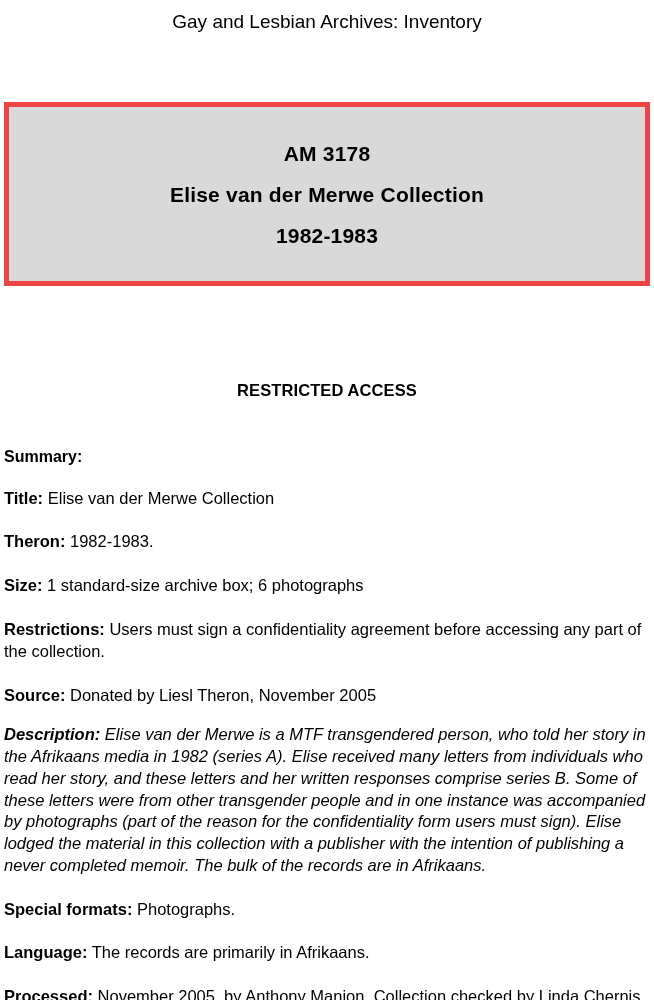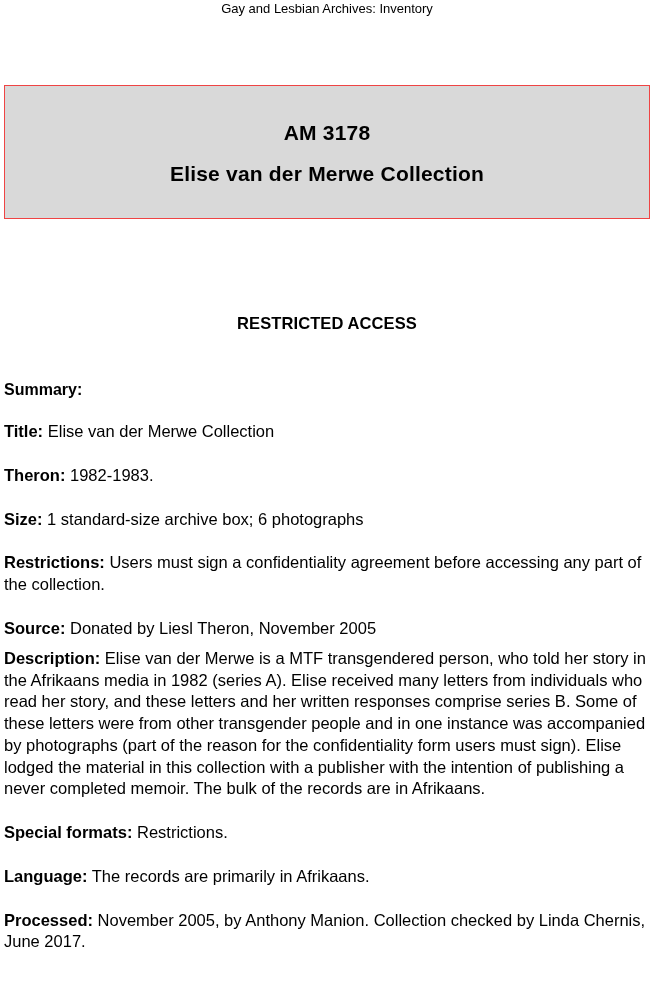--- a/index.html
+++ b/index.html
@@ -15,28 +15,28 @@
     -webkit-font-smoothing: antialiased;
   }
   .page {
     width: 654px;
     box-sizing: border-box;
     padding: 0 4px;
     position: relative;
   }
   .running-head {
     text-align: center;
-    font-size: 13px;
+    font-size: 19px;
     line-height: 1.2;
-    padding-top: 1px;
+    padding-top: 11px;
     color: #000;
   }
   .title-box {
     margin-top: 68px;
-    border: 1px solid #ef4444;
+    border: 5px solid #ef4444;
     background: #d9d9d9;
     padding: 26px 10px 24px 10px;
     text-align: center;
     box-sizing: border-box;
   }
   .title-line {
     font-weight: bold;
     font-size: 21px;
     line-height: 1.3;
     margin: 0;
@@ -58,36 +58,38 @@
   .field {
     font-size: 16.5px;
     line-height: 1.32;
     margin-top: 22px;
     text-align: left;
   }
   .field .label {
     font-weight: bold;
   }
   .field.description {
-    margin-top: 8px;
+    margin-top: 18px;
+    font-style: italic;
   }
   .field.description .value {
     
   }
 </style>
 </head>
 <body>
 
 <div class="page">
 
   <div class="running-head">Gay and Lesbian Archives: Inventory</div>
 
   <div class="title-box">
     <p class="title-line">AM 3178</p>
     <p class="title-line">Elise van der Merwe Collection</p>
+    <p class="title-line">1982-1983</p>
   </div>
 
   <div class="restricted">RESTRICTED ACCESS</div>
 
   <div class="summary-heading">Summary:</div>
 
   <div class="field">
     <span class="label">Title:</span><span class="value"> Elise van der Merwe Collection</span>
   </div>
 
@@ -105,21 +107,21 @@
 
   <div class="field">
     <span class="label">Source:</span><span class="value"> Donated by Liesl Theron, November 2005</span>
   </div>
 
   <div class="field description">
     <span class="label">Description:</span><span class="value"> Elise van der Merwe is a MTF transgendered person, who told her story in the Afrikaans media in 1982 (series A). Elise received many letters from individuals who read her story, and these letters and her written responses comprise series B. Some of these letters were from other transgender people and in one instance was accompanied by photographs (part of the reason for the confidentiality form users must sign). Elise lodged the material in this collection with a publisher with the intention of publishing a never completed memoir. The bulk of the records are in Afrikaans.</span>
   </div>
 
   <div class="field">
-    <span class="label">Special formats:</span><span class="value"> Restrictions.</span>
+    <span class="label">Special formats:</span><span class="value"> Photographs.</span>
   </div>
 
   <div class="field">
     <span class="label">Language:</span><span class="value"> The records are primarily in Afrikaans.</span>
   </div>
 
   <div class="field">
     <span class="label">Processed:</span><span class="value"> November 2005, by Anthony Manion.  Collection checked by Linda Chernis, June 2017.</span>
   </div>
 

